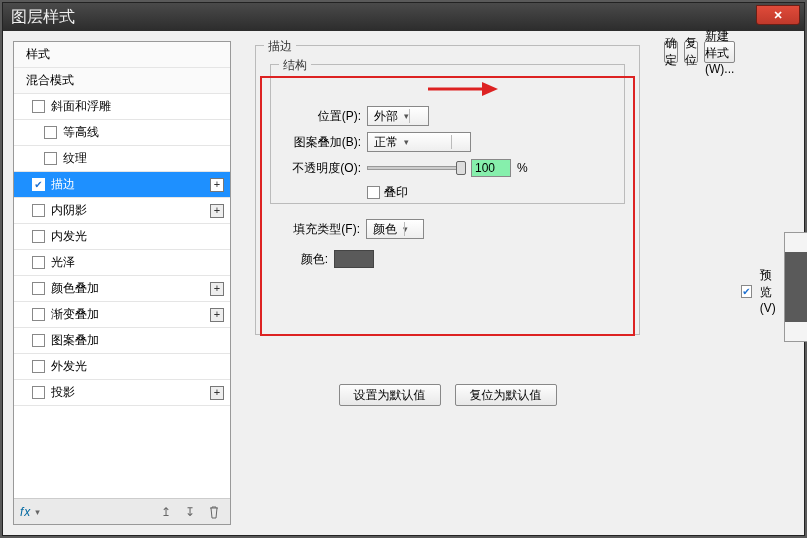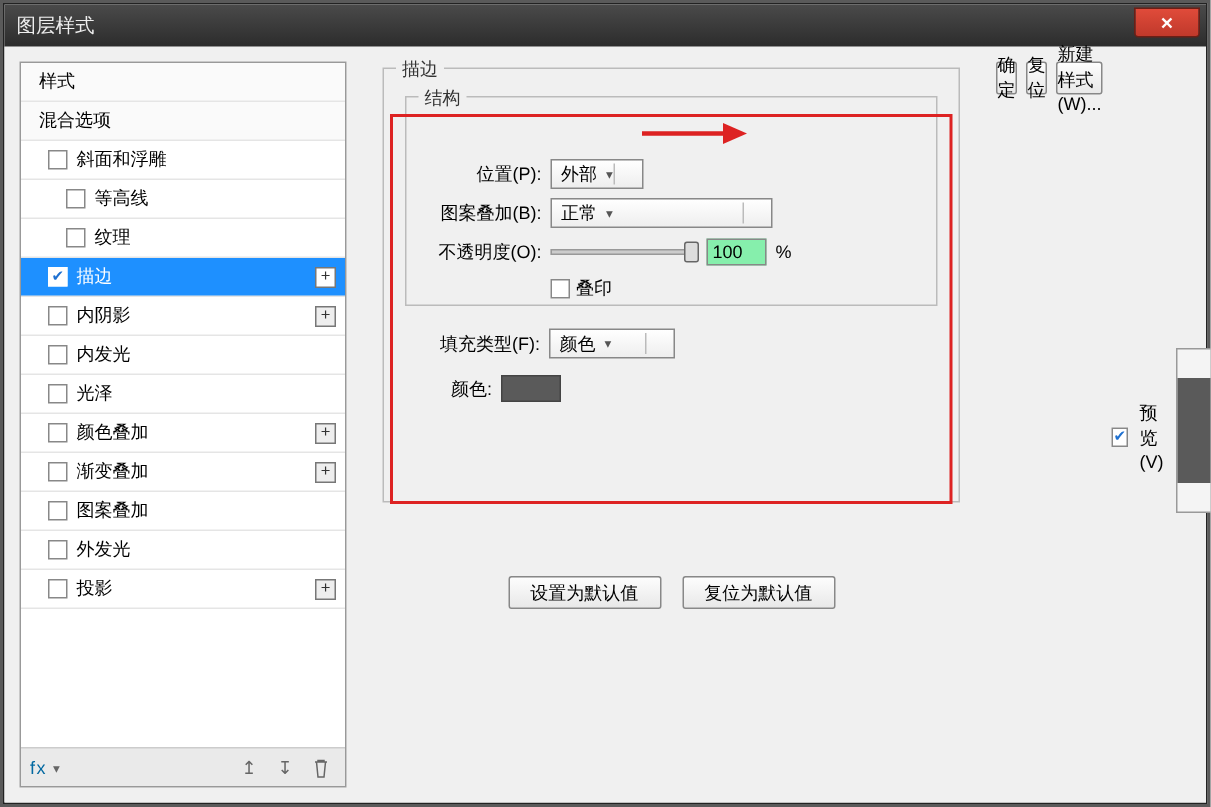--- a/index.html
+++ b/index.html
@@ -1,35 +1,35 @@
 <!DOCTYPE html>
 <html><head>
 <meta charset="utf-8">
 <style>
 * { box-sizing: border-box; margin: 0; padding: 0; font-family: "Microsoft YaHei", Arial, sans-serif; font-size: 12px; }
 body { background: #5a5a5a; padding: 2px; width: 807px; height: 538px; }
 .window { background: #fff; border: 1px solid #222; width: 100%; height: 100%; display: flex; flex-direction: column; }
 .titlebar { height: 28px; background: linear-gradient(#4a4a4a, #2c2c2c); display: flex; align-items: center; color: #eee; padding-left: 8px; position: relative; }
-.titlebar-text { font-size: 13px; }
+.titlebar-text { font-size: 16px; }
 .close-btn { position: absolute; right: 4px; top: 2px; width: 44px; height: 20px; background: linear-gradient(#e04b3a, #c0392b); border: 1px solid #6a1f16; border-radius: 0 0 3px 3px; color: #fff; display: flex; align-items: center; justify-content: center; cursor: pointer; }
 .close-btn span { font-size: 11px; font-weight: bold; }
 .content { flex: 1; display: flex; background: #f0f0f0; padding: 10px; gap: 22px; }
 .left-panel { width: 218px; border: 1px solid #999; background: #fff; display: flex; flex-direction: column; }
 .list { flex: 1; overflow: auto; }
 .list-row { height: 26px; display: flex; align-items: center; padding: 0 6px; border-bottom: 1px solid #e5e5e5; cursor: pointer; position: relative; }
 .list-row.section-head { background: #fafafa; font-weight: normal; }
 .list-row.selected { background: #1e90ff; color: #fff; }
 .list-row .cb { width: 13px; height: 13px; border: 1px solid #888; background: #fff; margin-right: 6px; margin-left: 12px; display: inline-flex; align-items: center; justify-content: center; }
 .list-row.selected .cb { border-color: #fff; }
 .list-row .cb.checked::after { content: "✔"; font-size: 10px; color: #1e70d0; line-height: 1; }
 .list-row.section-head .label { margin-left: 6px; }
 .plus-box { position: absolute; right: 6px; width: 14px; height: 14px; border: 1px solid #777; background: #eee; display: flex; align-items: center; justify-content: center; font-size: 11px; line-height: 1; color: #333; }
 .list-row.selected .plus-box { background: #fff; color: #333; }
 .left-footer { height: 26px; border-top: 1px solid #ccc; background: #eaeaea; display: flex; align-items: center; padding: 0 6px; gap: 4px; }
-.fx-label { font-size: 12px; color: #0369a1; letter-spacing: 1px; }
+.fx-label { font-style: italic; font-size: 12px; color: #0369a1; letter-spacing: 1px; }
 .footer-icon { width: 20px; height: 20px; display: flex; align-items: center; justify-content: center; color: #666; border: 1px solid transparent; border-radius: 2px; cursor: pointer; }
 .footer-spacer { flex: 1; }
 .trash svg { width: 12px; height: 14px; }
 
 .middle-panel { flex: 1; position: relative; }
 .fieldset { position: absolute; border: 1px solid #bbb; background: #f0f0f0; }
 .fieldset-label { position: absolute; top: -8px; left: 8px; background: #f0f0f0; padding: 0 4px; font-size: 12px; color: #333; }
 .fs-outer { left: 2px; top: 4px; right: 2px; height: 290px; }
 .fs-struct { left: 14px; top: 18px; right: 14px; height: 140px; }
 .fs-fill { left: 14px; top: 168px; right: 14px; height: 100px; border: none; }
@@ -70,21 +70,21 @@
   </div>
 
   <div class="content">
 
     <div class="left-panel">
       <div class="list">
         <div class="list-row section-head">
             <span class="label">样式</span>
           </div>
         <div class="list-row section-head">
-            <span class="label">混合选项</span>
+            <span class="label">混合模式</span>
           </div>
 
         <div class="list-row">
             <span class="cb"></span>
             <span>斜面和浮雕</span>
           </div>
         <div class="list-row">
             <span class="cb" style="margin-left:24px"></span>
             <span>等高线</span>
           </div>
@@ -160,21 +160,21 @@
             <span class="lbl">位置(P):</span>
             <div class="dropdown" style="width:62px">
               <span>外部</span>
                 <span class="dd-sep"></span>
                 <span class="dd-arrow">▾</span>
             </div>
           </div>
 
           <div class="form-row" style="top:66px; left:0">
             <span class="lbl">图案叠加(B):</span>
-            <div class="dropdown" style="width:148px">
+            <div class="dropdown" style="width:104px">
               <span>正常</span>
                 <span class="dd-sep"></span>
                 <span class="dd-arrow">▾</span>
             </div>
           </div>
 
           <div class="form-row" style="top:92px; left:0">
             <span class="lbl">不透明度(O):</span>
             <div class="slider">
                 <div class="thumb" style="left:88px"></div>
@@ -185,21 +185,21 @@
 
           <div class="form-row" style="top:116px; left:96px">
             <span class="checkbox-inline"></span>
             <span>叠印</span>
           </div>
         </div>
 
         <div class="fs-fill" style="position:absolute">
           <div class="form-row" style="top:4px; left:0">
             <span class="lbl">填充类型(F):</span>
-            <div class="dropdown" style="width:84px">
+            <div class="dropdown" style="width:58px">
               <span>颜色</span>
                 <span class="dd-sep"></span>
                 <span class="dd-arrow">▾</span>
             </div>
           </div>
           <div class="form-row" style="top:34px; left:0">
             <span class="lbl" style="width:58px">颜色:</span>
             <div class="color-swatch"></div>
           </div>
         </div>

